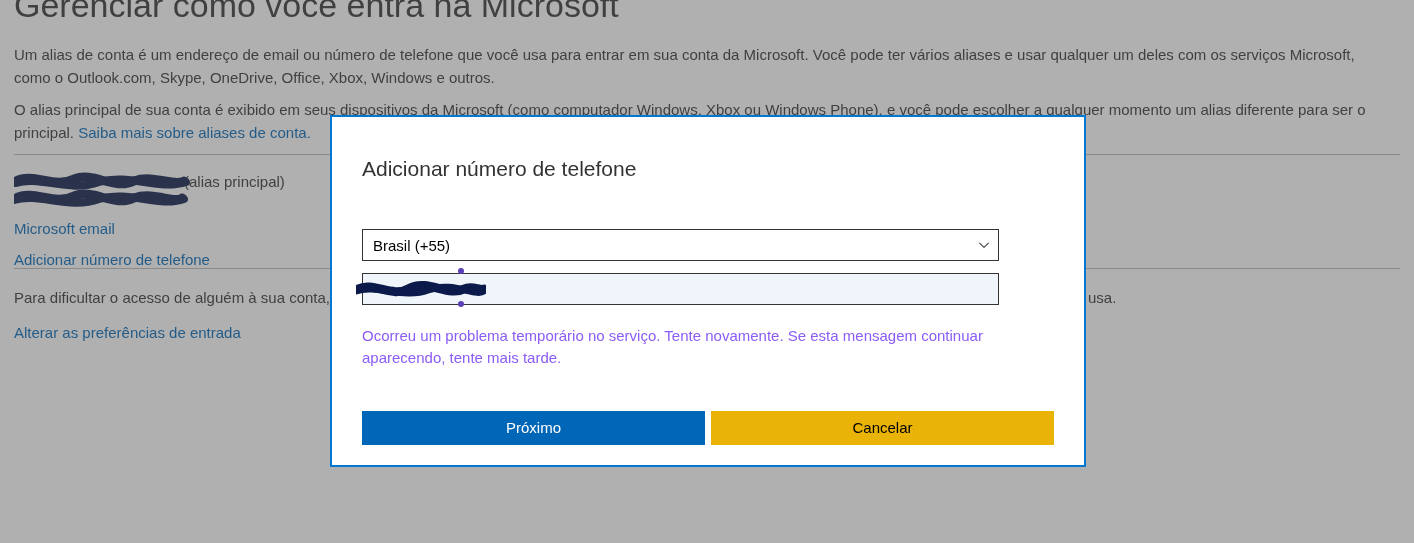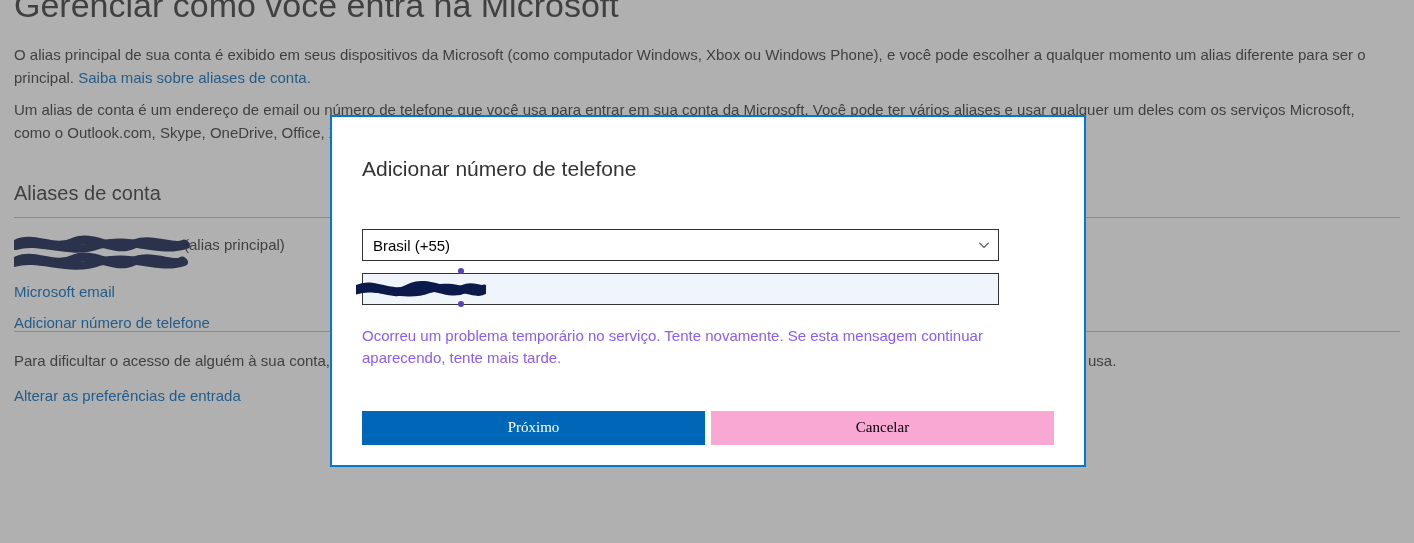--- a/index.html
+++ b/index.html
@@ -152,51 +152,49 @@
   .error-msg {
     color: #8b5cf6;
     font-size: 15px;
     line-height: 1.45;
     max-width: 680px;
     margin-bottom: 42px;
   }
   .btn-row {
     display: flex;
     gap: 6px;
-    font-family: Liberation Serif, serif;
   }
   .btn {
     width: 346px;
     height: 34px;
     border: none;
     font-family: inherit;
     font-size: 15px;
     cursor: pointer;
   }
   .btn-primary {
     background: #0067b8;
     color: #fff;
   }
   .btn-secondary {
-    background: #f9a8d4;
+    background: #eab308;
     color: #000;
   }
 </style>
 </head>
 <body>
 
 <div class="page">
   <h1 class="page-title">Gerenciar como você entra na Microsoft</h1>
 
+  <p class="desc">Um alias de conta é um endereço de email ou número de telefone que você usa para entrar em sua conta da Microsoft. Você pode ter vários aliases e usar qualquer um deles com os serviços Microsoft, como o Outlook.com, Skype, OneDrive, Office, Xbox, Windows e outros.</p>
   <p class="desc">
     <span>O alias principal de sua conta é exibido em seus dispositivos da Microsoft (como computador Windows, Xbox ou Windows Phone), e você pode escolher a qualquer momento um alias diferente para ser o principal. </span><span class="link">Saiba mais sobre aliases de conta.</span>
   </p>
-  <p class="desc">Um alias de conta é um endereço de email ou número de telefone que você usa para entrar em sua conta da Microsoft. Você pode ter vários aliases e usar qualquer um deles com os serviços Microsoft, como o Outlook.com, Skype, OneDrive, Office, Xbox, Windows e outros.</p>
-
-  <h2 class="section-title">Aliases de conta</h2>
+
   <hr class="section-rule">
 
   <div class="alias-row">
     <span class="redact">
       <svg width="180" height="24" viewBox="0 0 180 24">
         <path d="M2 12 C 20 3, 40 20, 60 10 C 80 2, 100 22, 120 12 C 140 5, 160 18, 170 12" stroke="#0b1a4a" stroke-width="9" fill="none" stroke-linecap="round"></path>
         <path d="M2 14 C 25 6, 55 24, 85 13 C 115 4, 145 22, 172 13" stroke="#0b1a4a" stroke-width="8" fill="none" stroke-linecap="round"></path>
       </svg>
     </span>
     <span class="alias-label"> (alias principal)</span>

